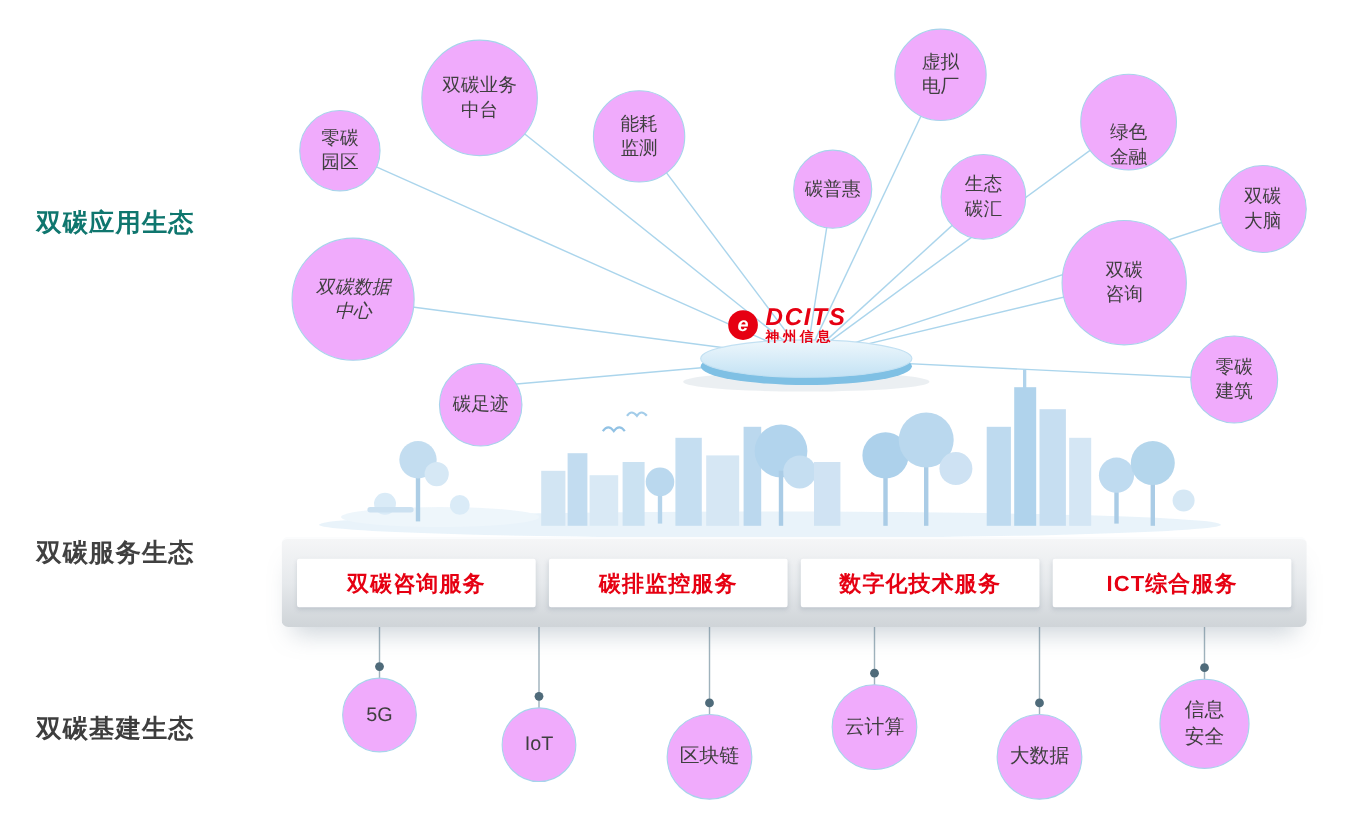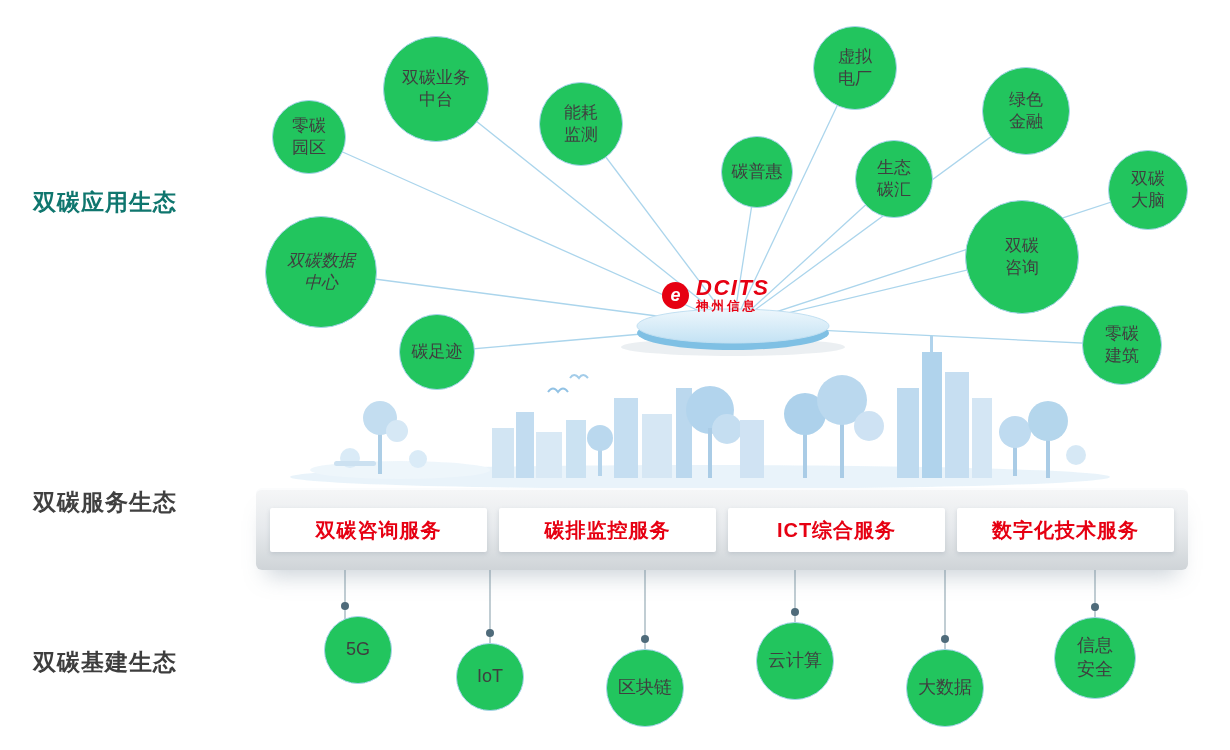--- a/index.html
+++ b/index.html
@@ -9,21 +9,21 @@
   #cityscape,#diagram-svg{position:absolute;left:0;top:0;pointer-events:none;}
   #cityscape{z-index:0;}
   #diagram-svg{z-index:1;}
 
   .hub-line{stroke:#abd5ec;stroke-width:1.3;}
   .connector-line{stroke:#9fb2bc;stroke-width:1.3;}
   .connector-dot{fill:#4f6b7a;}
 
   .layer{position:absolute;left:0;top:0;width:0;height:0;overflow:visible;z-index:3;}
 
-  .bubble{position:absolute;box-sizing:border-box;background:#22c55e;border:1.6px solid #a7d3eb;
+  .bubble{position:absolute;box-sizing:border-box;background:#f0abfc;border:1.6px solid #a7d3eb;
     border-radius:50%;display:flex;align-items:center;justify-content:center;text-align:center;
     color:#3f3f3f;z-index:3;}
   .bubble span{white-space:pre-line;font-size:17px;line-height:1.32;font-weight:500;}
   .bubble.infra span{font-size:18px;}
 
   .section-label{position:absolute;left:33px;font-size:23px;font-weight:bold;letter-spacing:1px;z-index:4;}
   .section-label.app{top:187px;color:#0f766e;}
   .section-label.svc{top:487px;color:#404040;}
   .section-label.infra{top:647px;color:#3d3d3d;}
 
@@ -169,62 +169,62 @@
         <span>碳普惠</span>
       </div>
       <div class="bubble" style="left: 813px; top: 26px; width: 84px; height: 84px;">
         <span>虚拟
 电厂</span>
       </div>
       <div class="bubble" style="left: 855px; top: 140px; width: 78px; height: 78px;">
         <span>生态
 碳汇</span>
       </div>
-      <div class="bubble" style="left: 982px; top: 67px; width: 88px; height: 88px;">
+      <div class="bubble" style="left: 982px; top: 67px; width: 88px; height: 88px; align-items: flex-end;">
         <span>绿色
 金融</span>
       </div>
       <div class="bubble" style="left: 1108px; top: 150px; width: 80px; height: 80px;">
         <span>双碳
 大脑</span>
       </div>
       <div class="bubble" style="left: 265px; top: 216px; width: 112px; height: 112px; font-style: italic;">
         <span>双碳数据
 中心</span>
       </div>
       <div class="bubble" style="left: 965px; top: 200px; width: 114px; height: 114px;">
         <span>双碳
 咨询</span>
       </div>
-      <div class="bubble" style="left: 399px; top: 314px; width: 76px; height: 76px; justify-content: center;">
+      <div class="bubble" style="left: 399px; top: 330px; width: 76px; height: 76px; justify-content: center;">
         <span>碳足迹</span>
       </div>
       <div class="bubble" style="left: 1082px; top: 305px; width: 80px; height: 80px;">
         <span>零碳
 建筑</span>
       </div>
     </div>
 
   <div class="platform">
     <div class="service-box">
       <span>双碳咨询服务</span>
     </div>
     <div class="service-box">
       <span>碳排监控服务</span>
     </div>
     <div class="service-box">
+      <span>数字化技术服务</span>
+    </div>
+    <div class="service-box">
       <span>ICT综合服务</span>
     </div>
-    <div class="service-box">
-      <span>数字化技术服务</span>
-    </div>
   </div>
 
   <div id="infra-bubbles" class="layer">
-      <div class="bubble infra" style="left: 324px; top: 616px; width: 68px; height: 68px;">
+      <div class="bubble infra" style="left: 311px; top: 616px; width: 68px; height: 68px;">
         <span>5G</span>
       </div>
       <div class="bubble infra" style="left: 456px; top: 643px; width: 68px; height: 68px;">
         <span>IoT</span>
       </div>
       <div class="bubble infra" style="left: 606px; top: 649px; width: 78px; height: 78px;">
         <span>区块链</span>
       </div>
       <div class="bubble infra" style="left: 756px; top: 622px; width: 78px; height: 78px;">
         <span>云计算</span>

